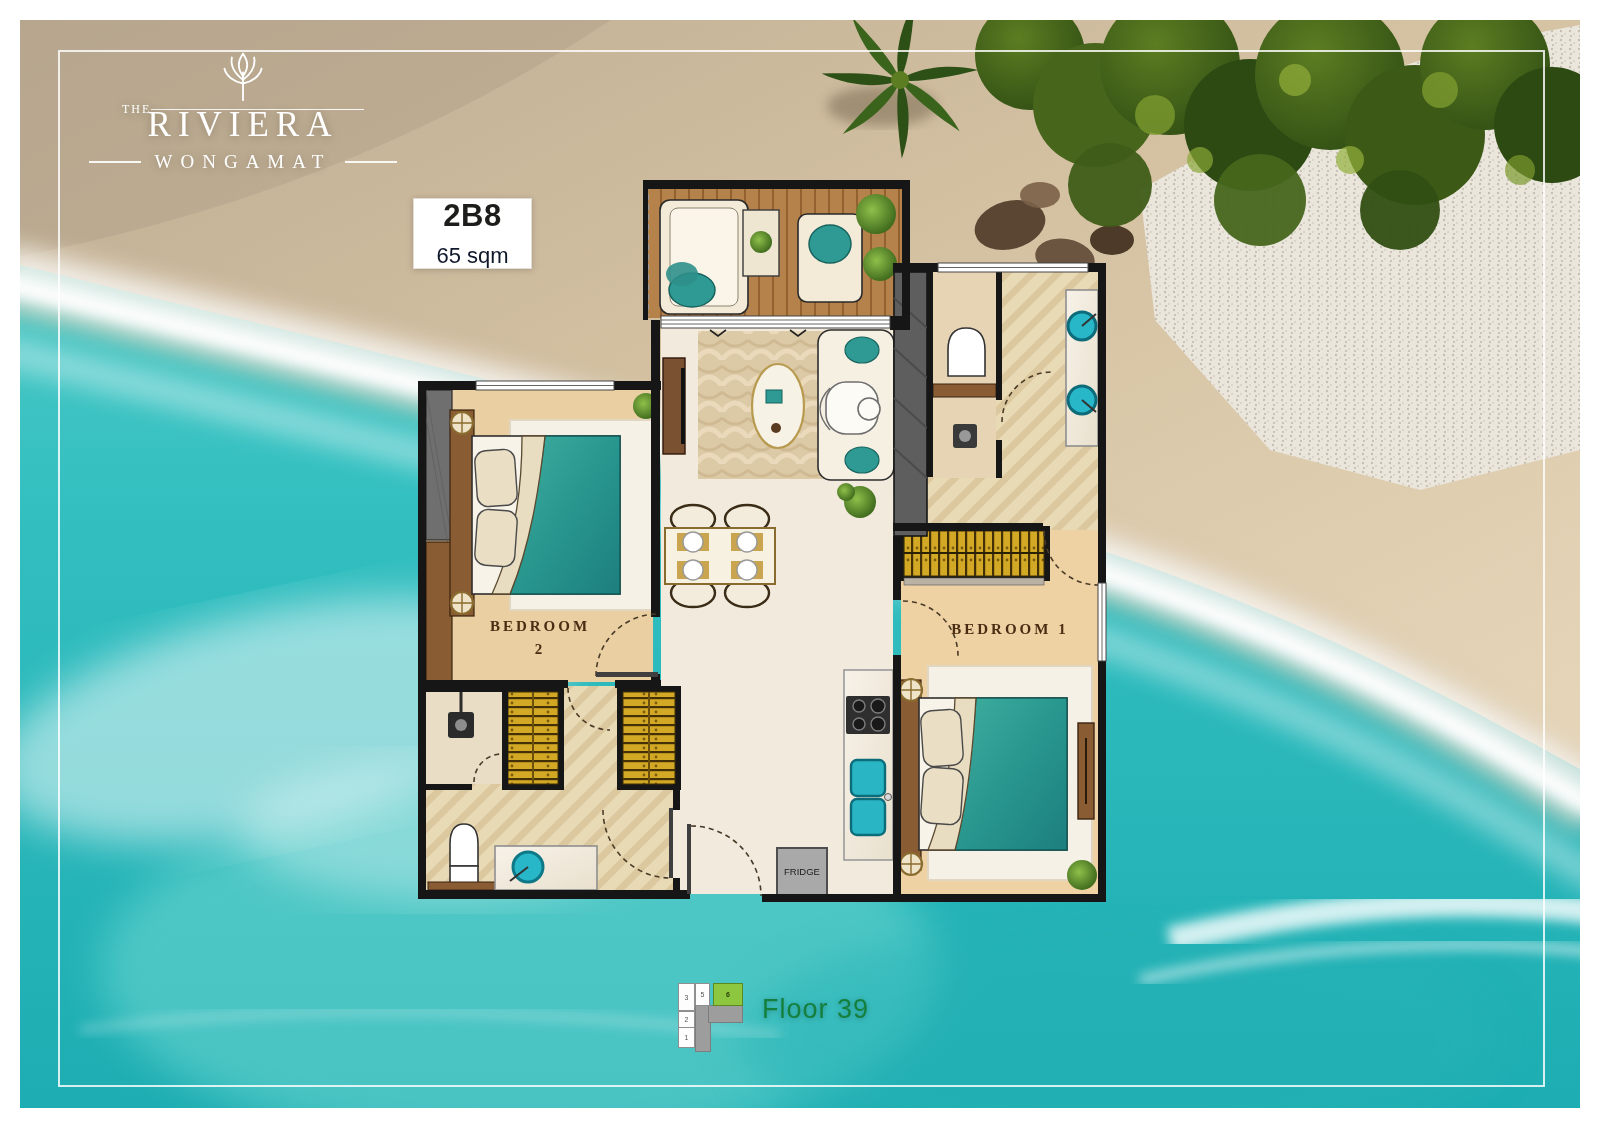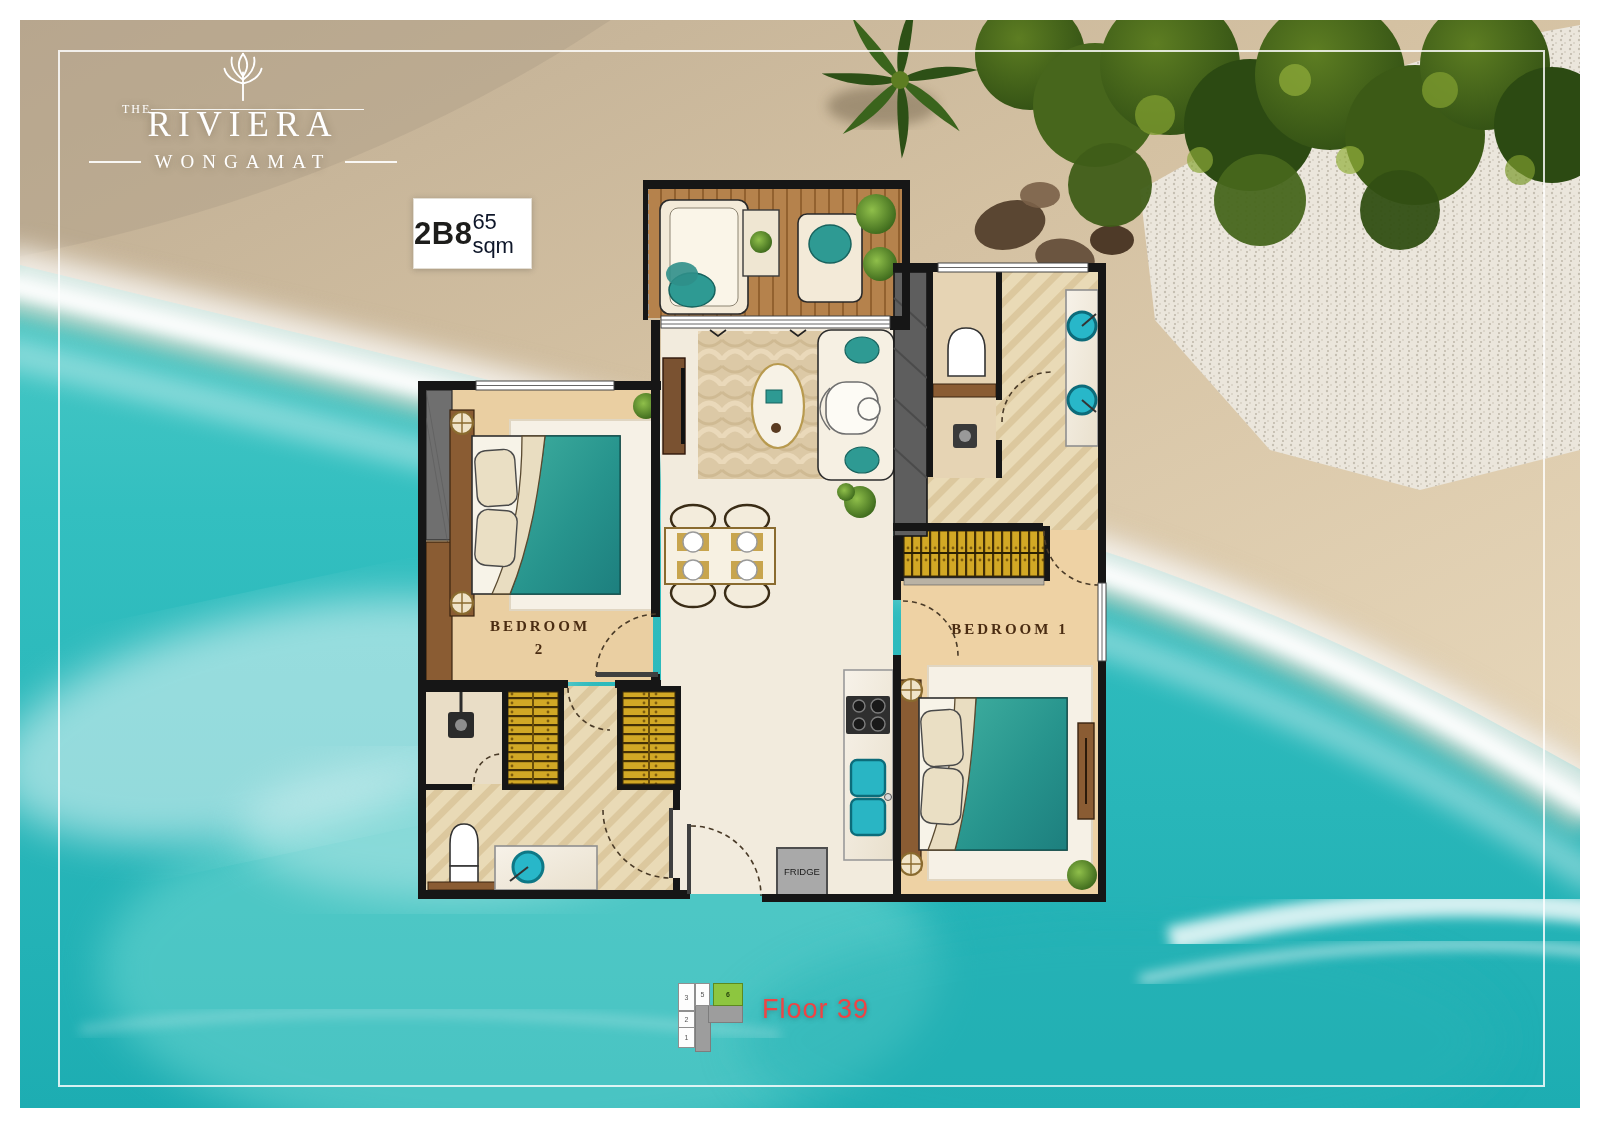--- a/index.html
+++ b/index.html
@@ -17,32 +17,32 @@
   .logo .the-row .the{font-size:12px;letter-spacing:2px;}
   .logo .the-row .rule{flex:1;height:1.5px;background:rgba(255,255,255,.9);}
   .logo .riviera{font-size:35px;letter-spacing:7px;margin-top:-12px;}
   .logo .palmbeach{font-size:45px;letter-spacing:5px;margin-top:2px;white-space:nowrap;}
   .logo .wong-row{display:flex;align-items:center;justify-content:center;gap:14px;margin-top:6px;}
   .logo .wong-row .rule{width:52px;height:1.5px;background:rgba(255,255,255,.9);}
   .logo .wongamat{font-size:19px;letter-spacing:8px;}
   
   .badge{position:absolute;left:413px;top:198px;width:117px;height:69px;background:#ffffff;
          border:1px solid #e3ded4;box-shadow:0 1px 6px rgba(40,40,40,.25);
-         display:flex;flex-direction:row;align-items:center;justify-content:space-between;line-height:1.08;}
+         display:flex;flex-direction:column;align-items:center;justify-content:space-between;line-height:1.08;}
   .badge .code{font-size:31px;font-weight:600;color:#1d1d1b;letter-spacing:.5px;}
   .badge .area{font-size:22px;font-weight:500;color:#0f172a;}
   
   .plan{position:absolute;left:410px;top:178px;}
   
   .floorkey{position:absolute;left:675px;top:980px;width:80px;height:70px;}
   .fk-box{position:absolute;background:#fdfdfd;border:1px solid #8f8f8f;color:#555;
           font-size:7px;display:flex;align-items:center;justify-content:center;}
   .fk-gray{position:absolute;background:#9d9d9d;border:1px solid #7d7d7d;}
   .fk-green{background:#8dc63f;border-color:#5d8a1e;color:#26430c;font-weight:bold;}
-  .floorlabel{position:absolute;left:762px;top:994px;color:#ef4444;font-size:27px;letter-spacing:1px;
+  .floorlabel{position:absolute;left:762px;top:994px;color:#15803d;font-size:27px;letter-spacing:1px;
               text-shadow:0 1px 5px rgba(0,60,60,.35);}
 </style>
 </head>
 <body>
 
 <div class="page">
 
   <div class="photo">
     <svg width="1560" height="1088" viewBox="0 0 1560 1088">
       <defs>

